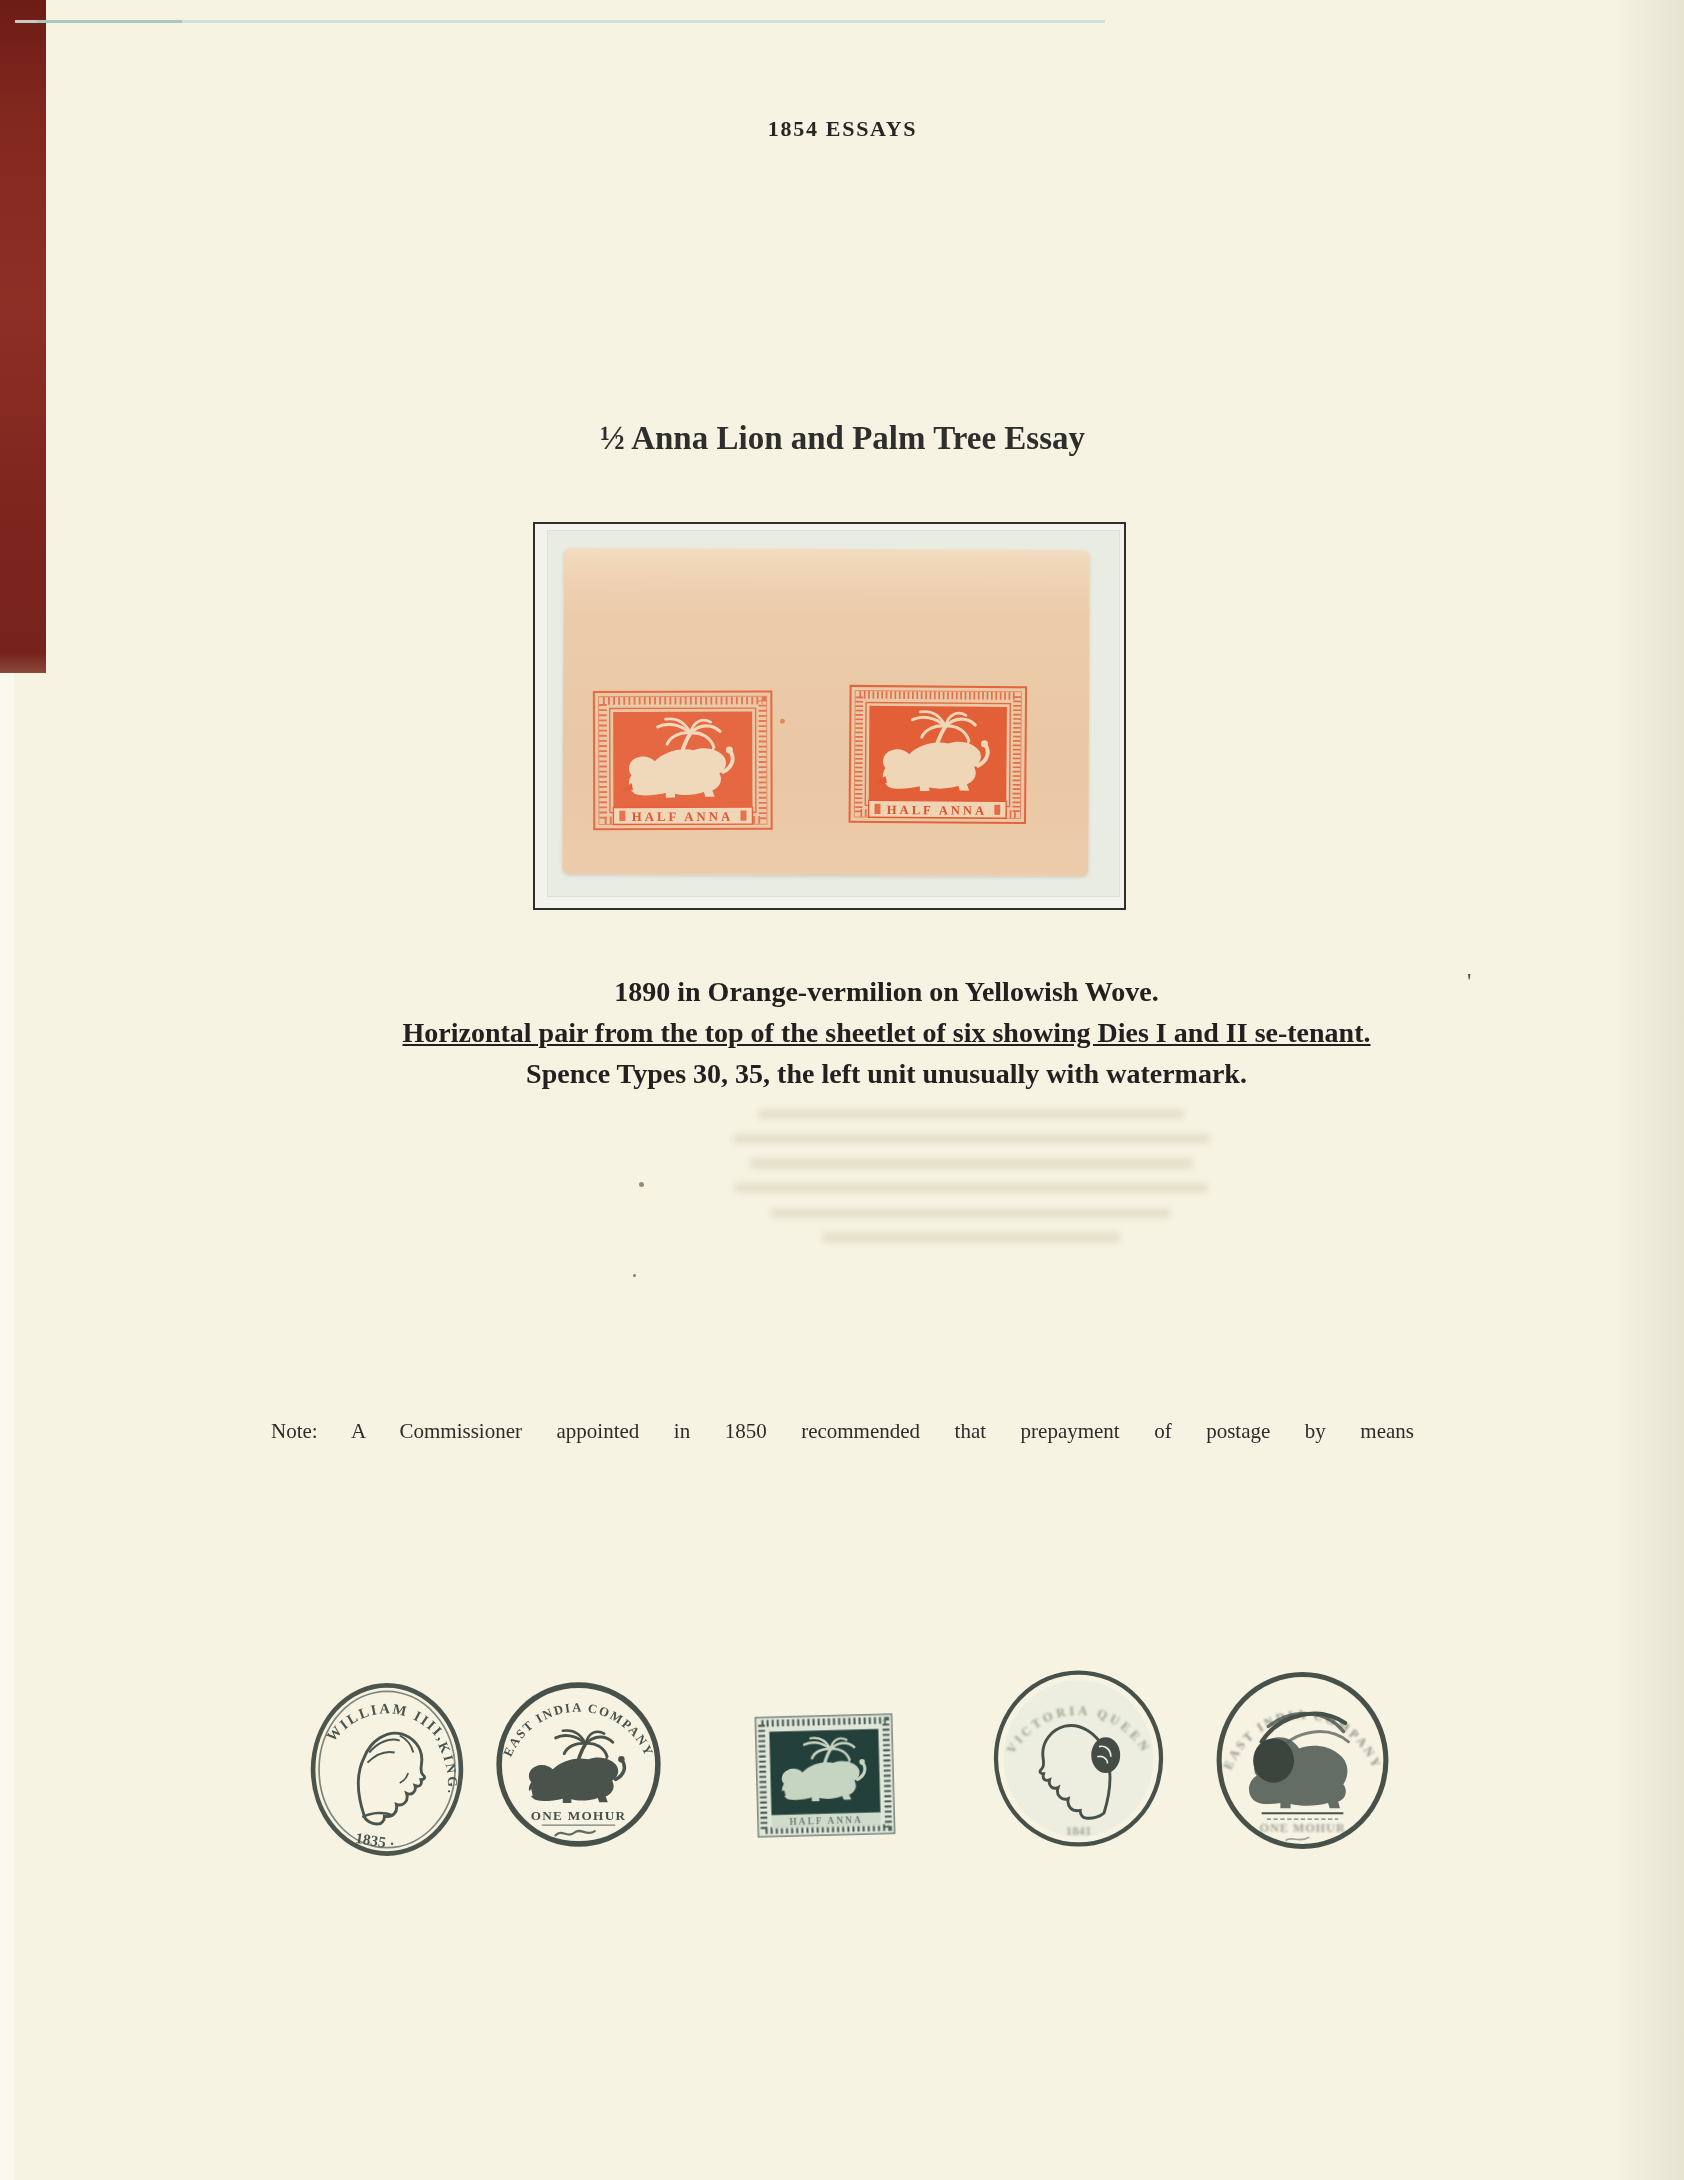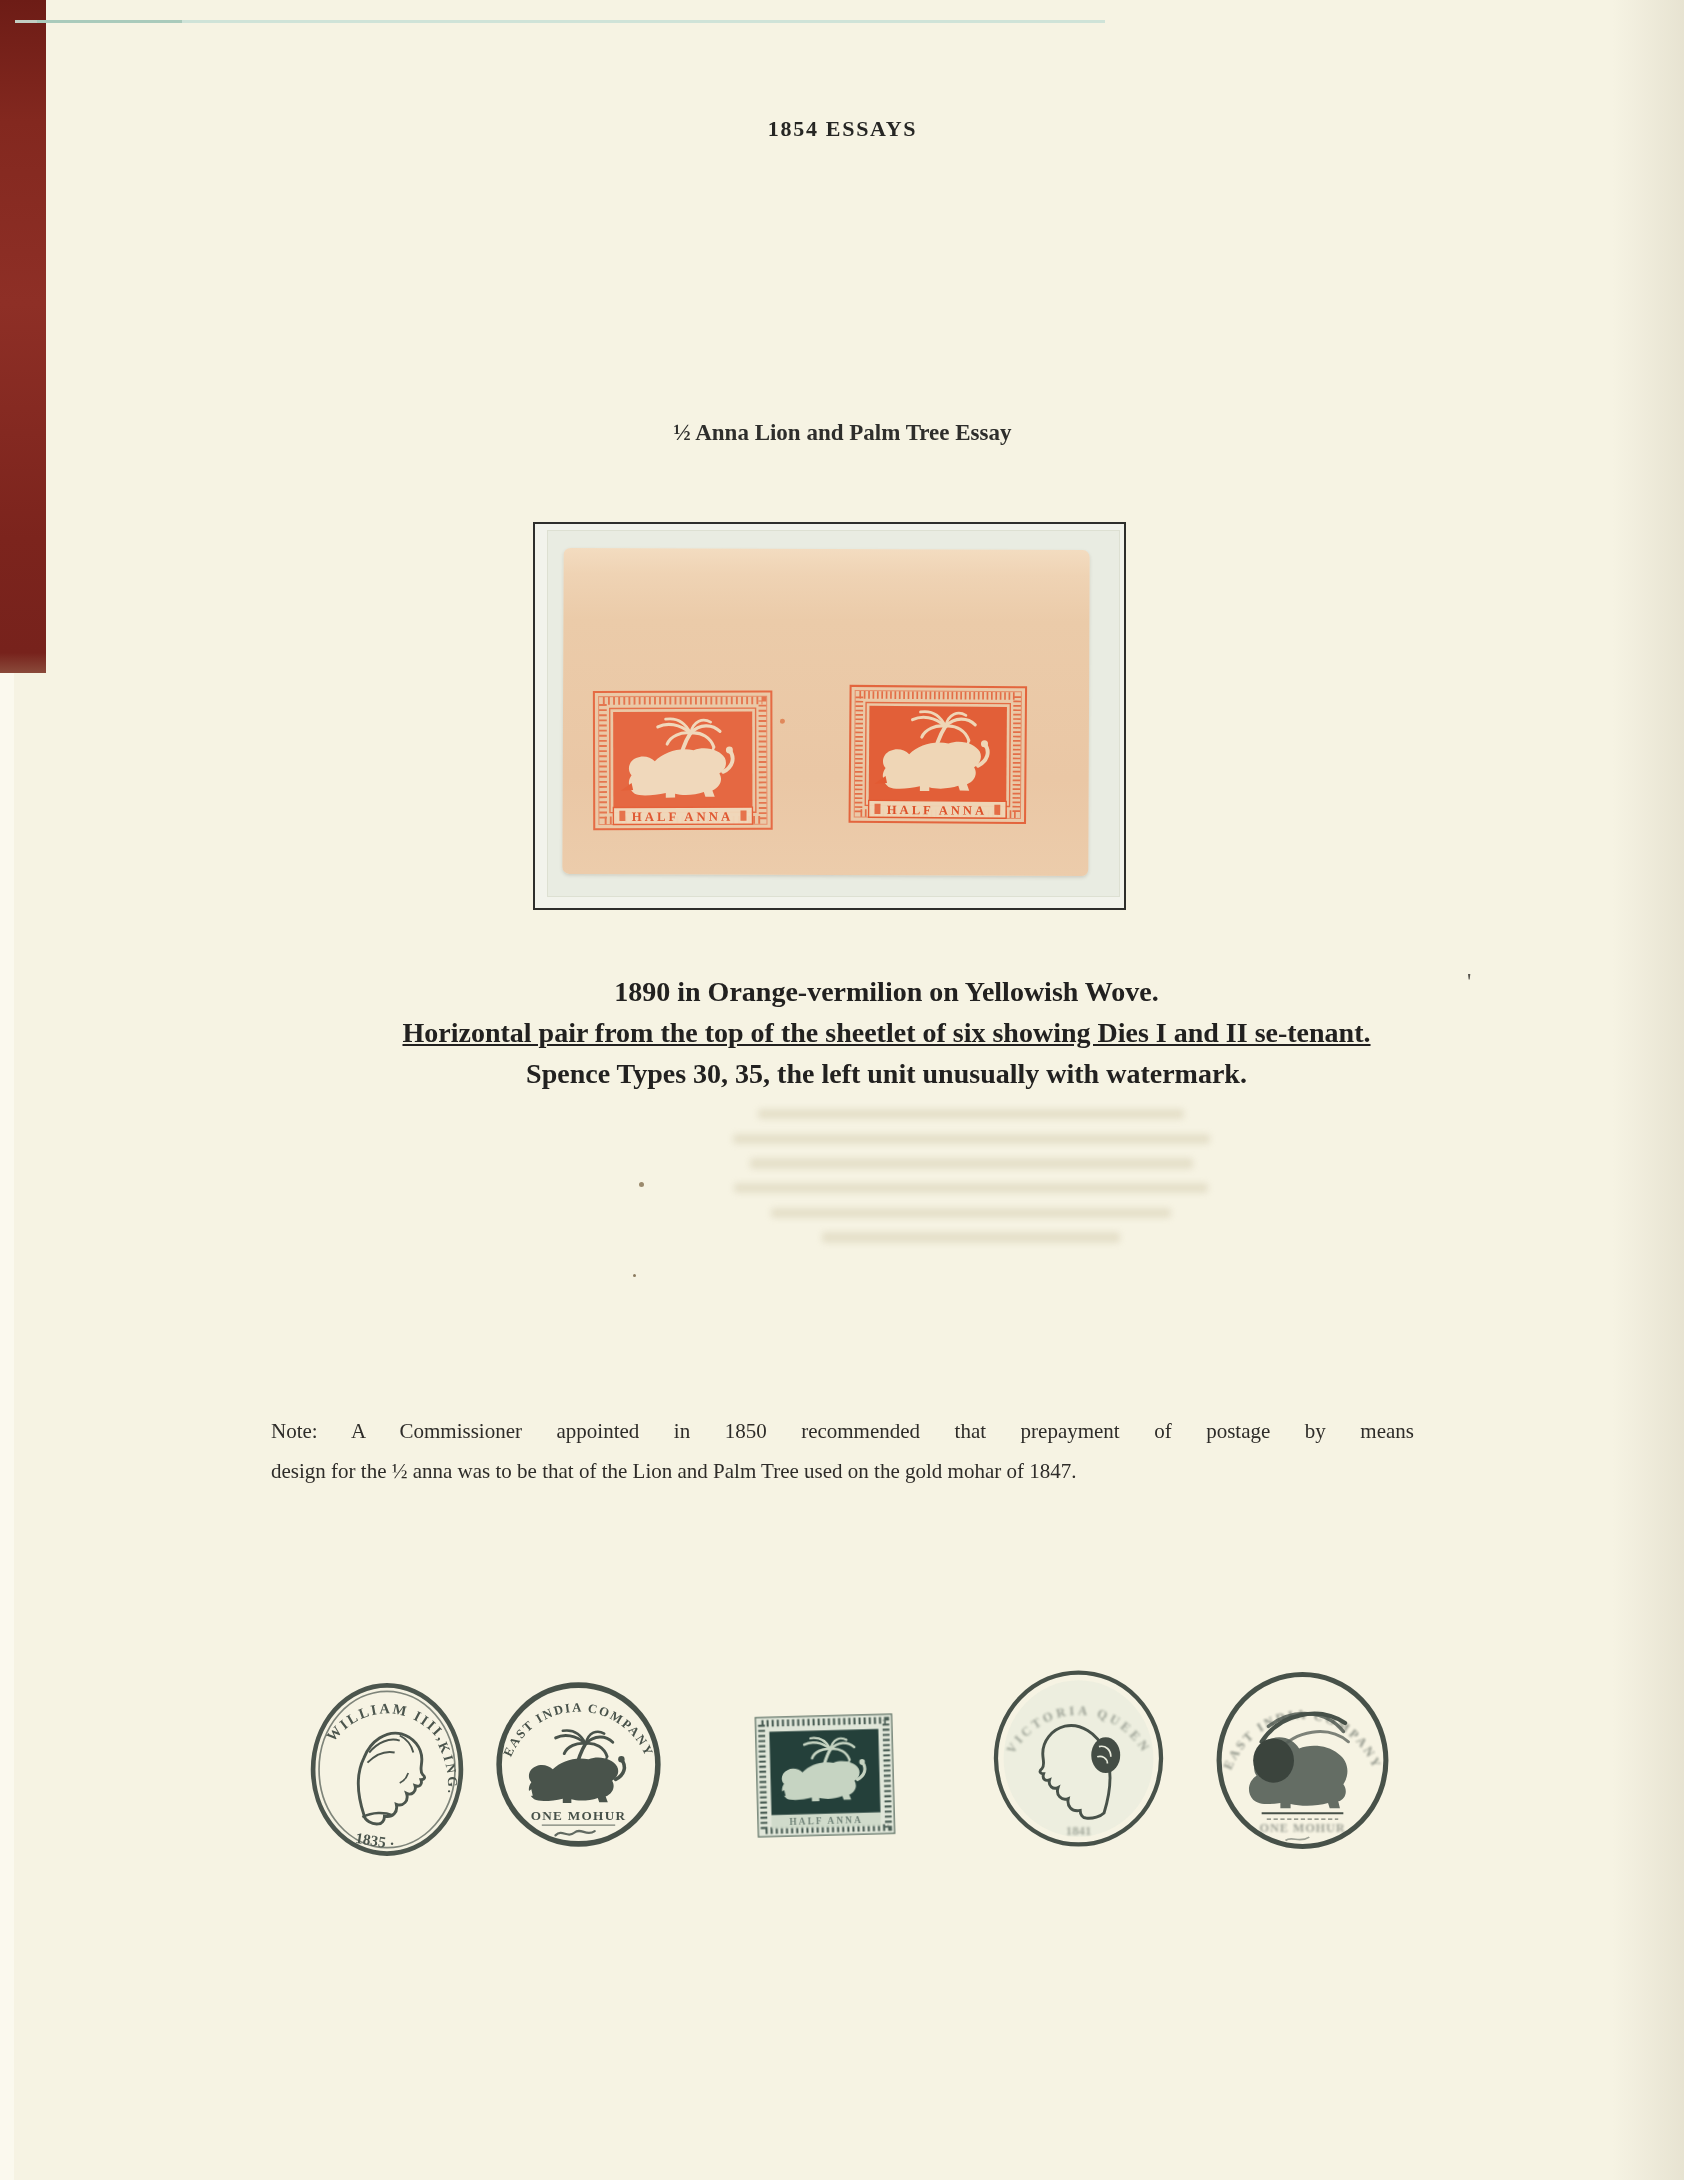--- a/index.html
+++ b/index.html
@@ -15,21 +15,21 @@
   #left-strip{left:0;top:673px;width:13.6px;height:1508px;background:#fbf9ee;}
   #top-line{left:15.3px;top:20.4px;width:1090px;height:2.6px;background:#cbe1d6;opacity:.9;}
   #top-line-dark{left:37px;top:20.4px;width:145px;height:2.6px;background:#a9cabb;}
   #right-shade{right:0;top:0;width:73px;height:2181px;
     background:linear-gradient(to right,rgba(120,110,80,0),rgba(120,110,80,.12));}
   .speck{border-radius:50%;}
   
   #title{left:0;top:116px;width:1685px;text-align:center;
     font-size:22px;font-weight:bold;letter-spacing:1.7px;color:#262624;}
   #subtitle{left:0;top:420px;width:1685px;text-align:center;
-    font-size:23px;font-weight:bold;color:#2e2e2c;}
+    font-size:33px;font-weight:bold;color:#2e2e2c;}
   
   #frame{left:533px;top:522px;width:589px;height:384px;border:2.6px solid #2e2e2c;background:#f2f3ec;}
   #glassine{left:12px;top:6px;width:571px;height:365px;background:#e9ece2;border:0.9px solid #dde0d2;}
   #photo-paper{left:28px;top:25px;width:526px;height:326px;border-radius:6.8px;
     transform:rotate(.25deg);
     background:linear-gradient(180deg,#f3dcc0 0%,#efd3b4 8%,#ebcba9 22%,#eac7a5 70%,#ecccab 100%);
     box-shadow:0 1.7px 3.4px rgba(90,80,60,.18);}
   .stamp{overflow:visible;}
   #stamp-left{left:30px;top:142px;transform:rotate(-.4deg);}
   #stamp-right{left:286px;top:135px;transform:rotate(.2deg);}
@@ -131,21 +131,20 @@
     <div class="ghost-line" style="width:426px"></div>
     <div class="ghost-line" style="width:477px"></div>
     <div class="ghost-line" style="width:443px"></div>
     <div class="ghost-line" style="width:474px"></div>
     <div class="ghost-line" style="width:400px"></div>
     <div class="ghost-line" style="width:298px"></div>
   </div>
 
   <div class="abs" id="note">
     <div class="note-line">Note: A Commissioner appointed in 1850 recommended that prepayment of postage by means</div>
-    <div class="note-line last">design for the ½ anna was to be that of the Lion and Palm Tree used on the gold mohar of 1847.</div>
   </div>
 
   <svg class="abs coin" style="left:308px;top:1681px;filter:blur(0.3px);opacity:.9" width="158" height="177" viewBox="0 0 186 208">
     <defs>
       <path id="c1top" d="M12,130 A81,92 0 0 1 174,130"></path>
       <path id="c1right" d="M136,52 A84,96 0 0 1 163,146"></path>
     </defs>
     <g stroke="#39443d" fill="none">
       <ellipse cx="93" cy="104" rx="87" ry="99" stroke-width="5.5"></ellipse>
       <ellipse cx="93" cy="104" rx="80" ry="92" stroke-width="2" opacity=".7"></ellipse>

